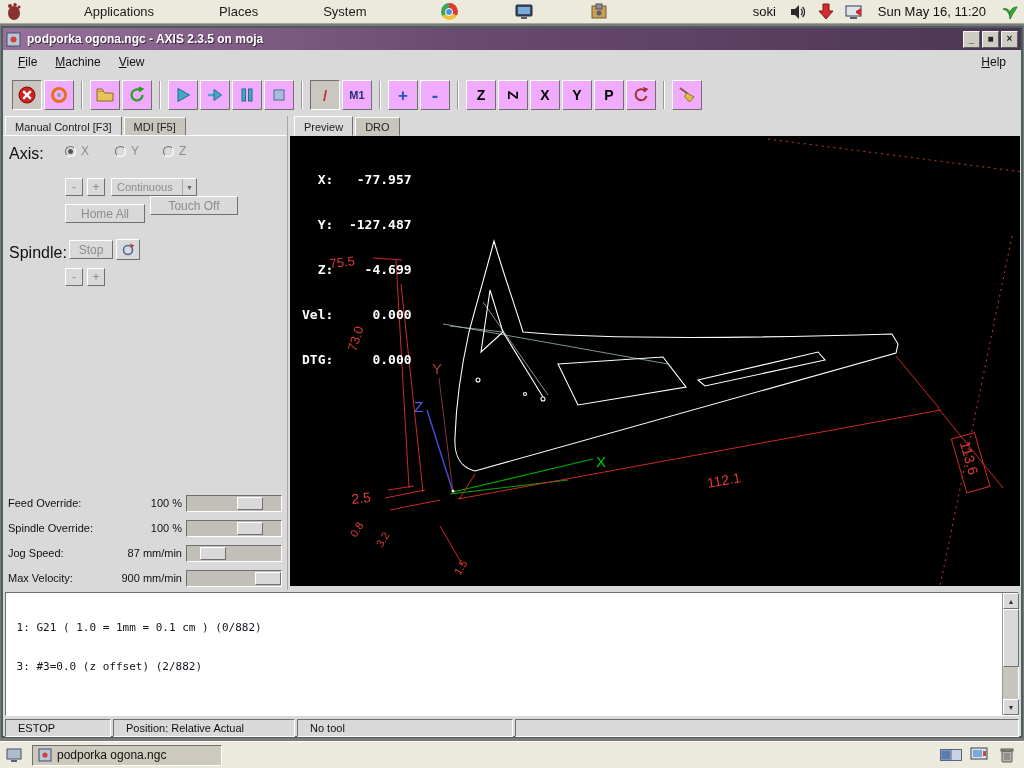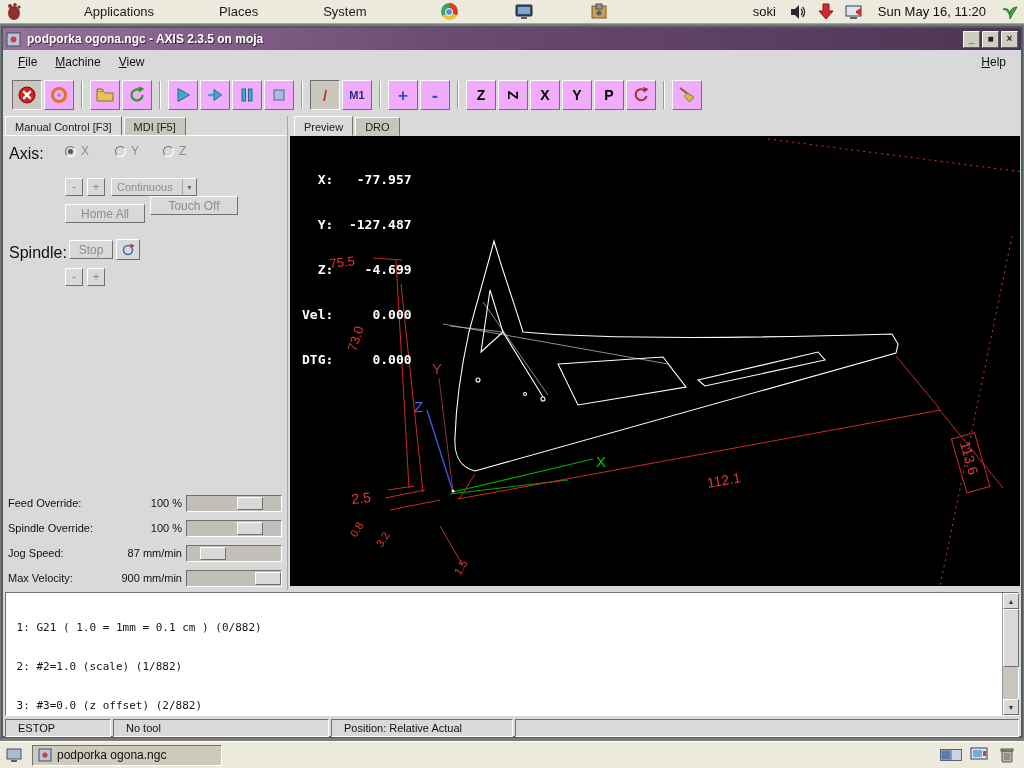--- a/index.html
+++ b/index.html
@@ -447,40 +447,39 @@
             <div>Vel:     0.000</div>
             <div>DTG:     0.000</div>
           </div>
         </div>
       </div>
     </div>
 
     <div class="gcode">
       <div class="gcode-lines">
         <div> 1: G21 ( 1.0 = 1mm = 0.1 cm ) (0/882)</div>
-        <div> 2: #2=1.0 (scale) (1/882)</div>
         <div> 3: #3=0.0 (z offset) (2/882)</div>
         
         
         
         
         
         
       </div>
       <div class="vscroll">
         <span class="vs-btn" style="top:0">▲</span>
         <span class="vs-thumb"></span>
         <span class="vs-btn" style="bottom:0">▼</span>
       </div>
     </div>
 
     <div class="statusbar">
       <span class="status-cell" style="width:106px">ESTOP</span>
+      <span class="status-cell" style="width:182px">Position: Relative Actual</span>
       <span class="status-cell" style="width:216px">No tool</span>
-      <span class="status-cell" style="width:182px">Position: Relative Actual</span>
       <span class="status-cell" style="flex:1"></span>
     </div>
   </div>
 
   <div class="taskbar">
     <span class="tk-icon">
       <svg width="16" height="16" viewBox="0 0 16 16">
         <rect x="1" y="2" width="14" height="10" fill="#aebccc" stroke="#44506a"></rect>
           <rect x="5" y="13" width="6" height="2" fill="#56606e"></rect>
       </svg>

